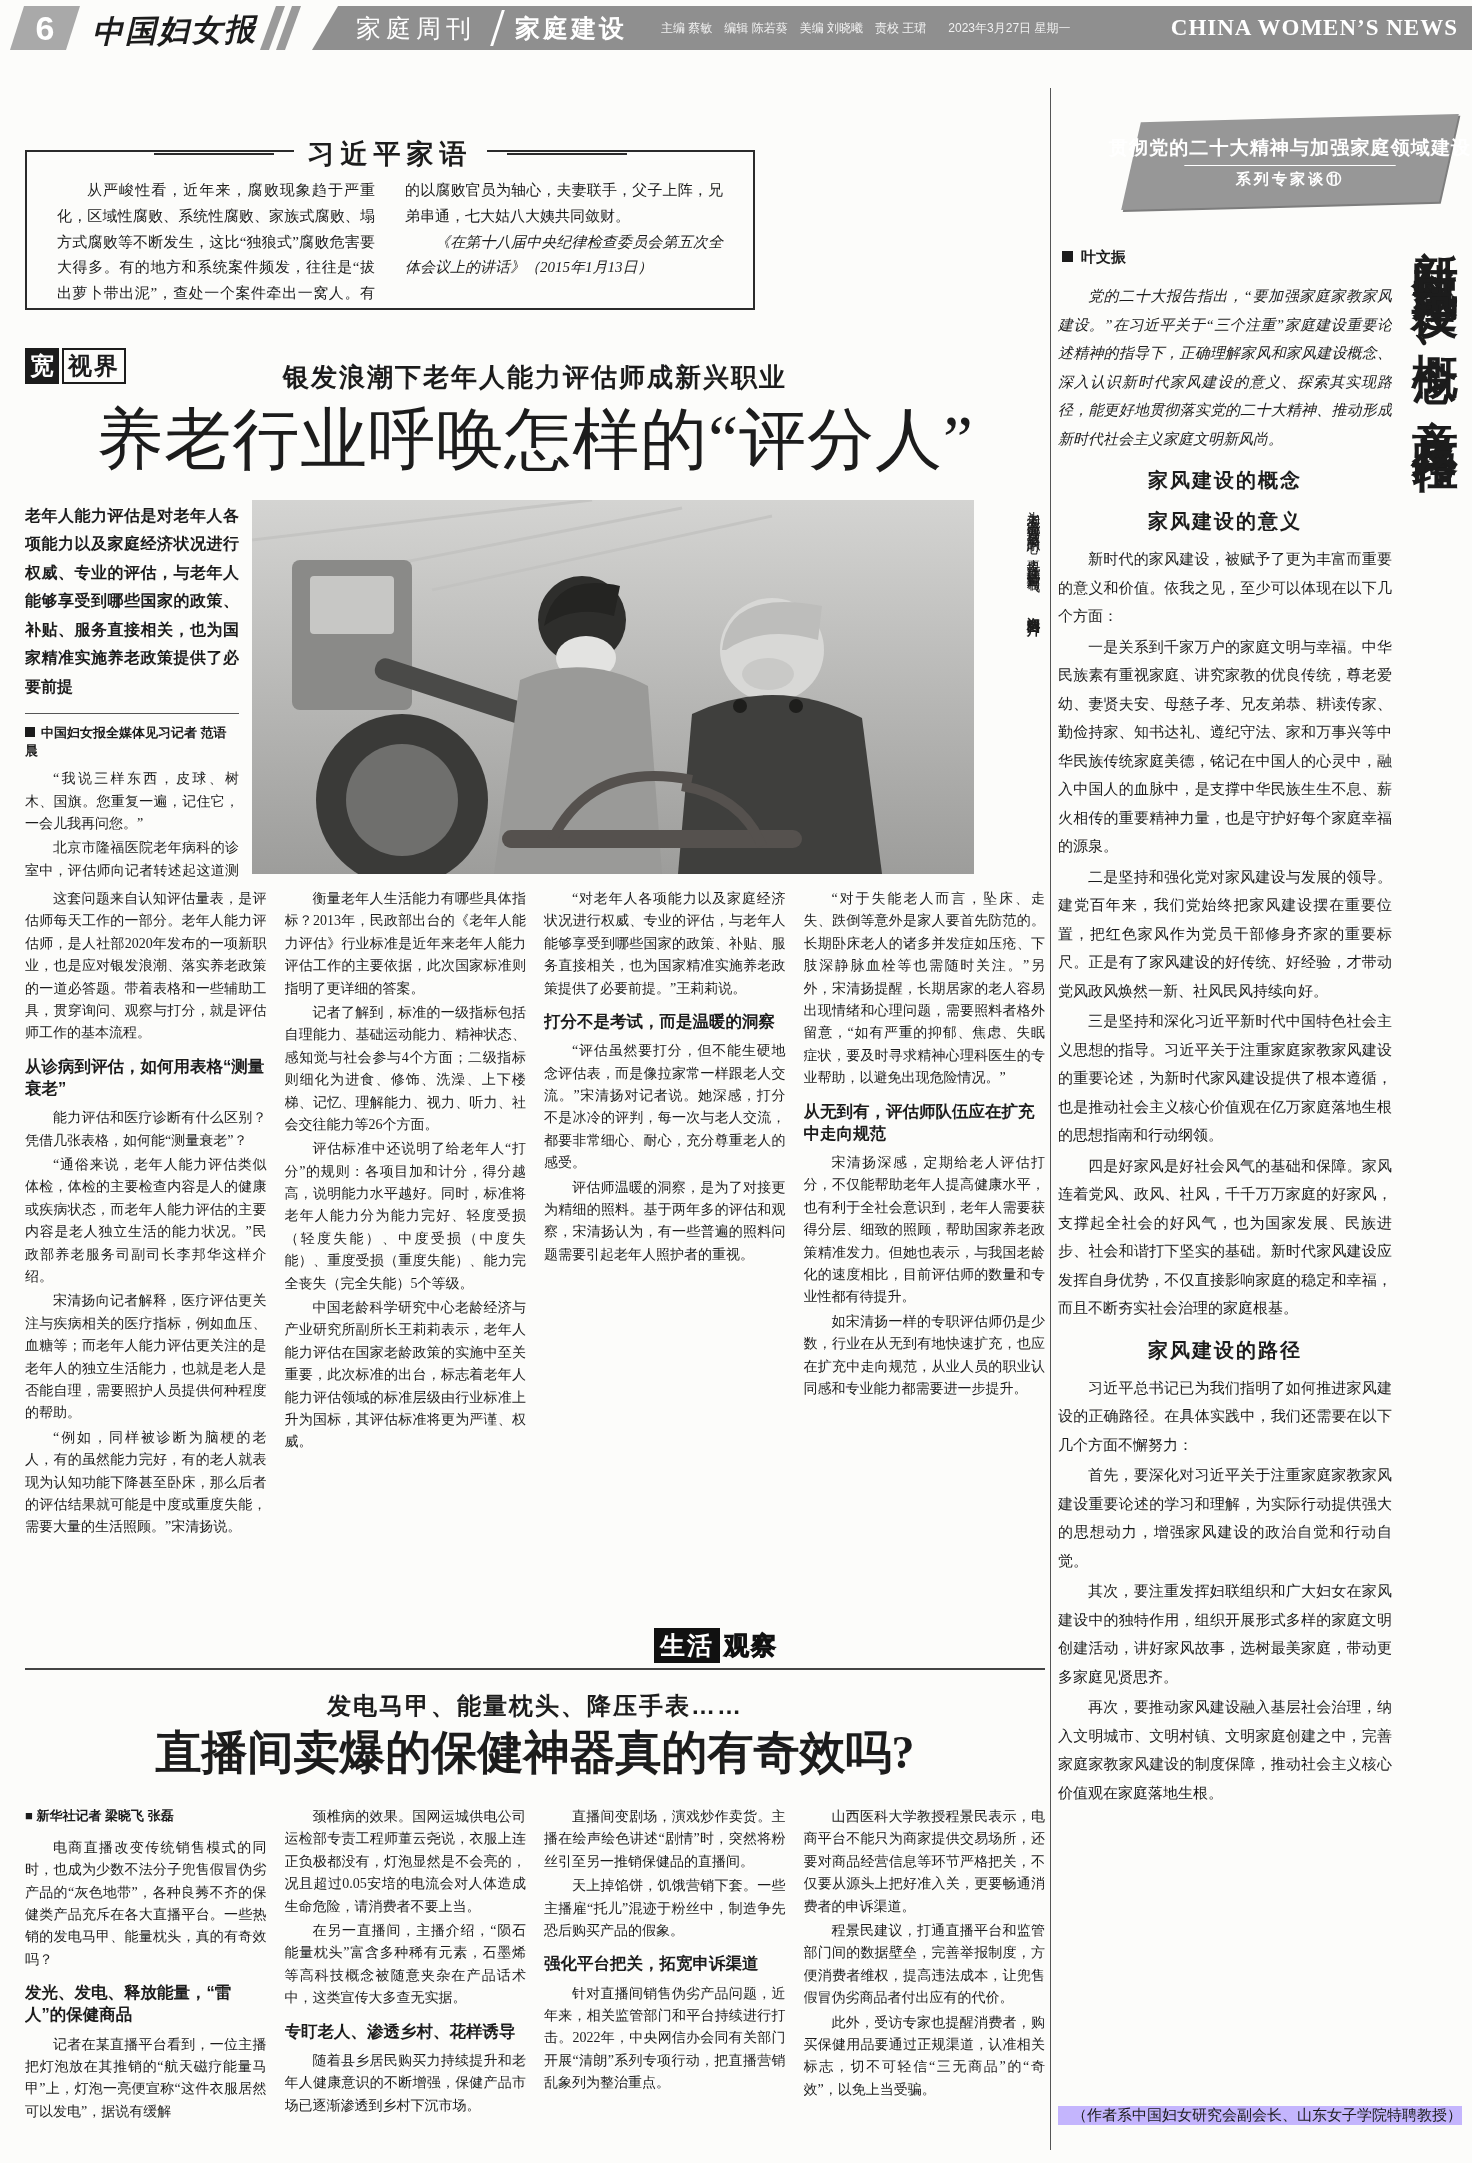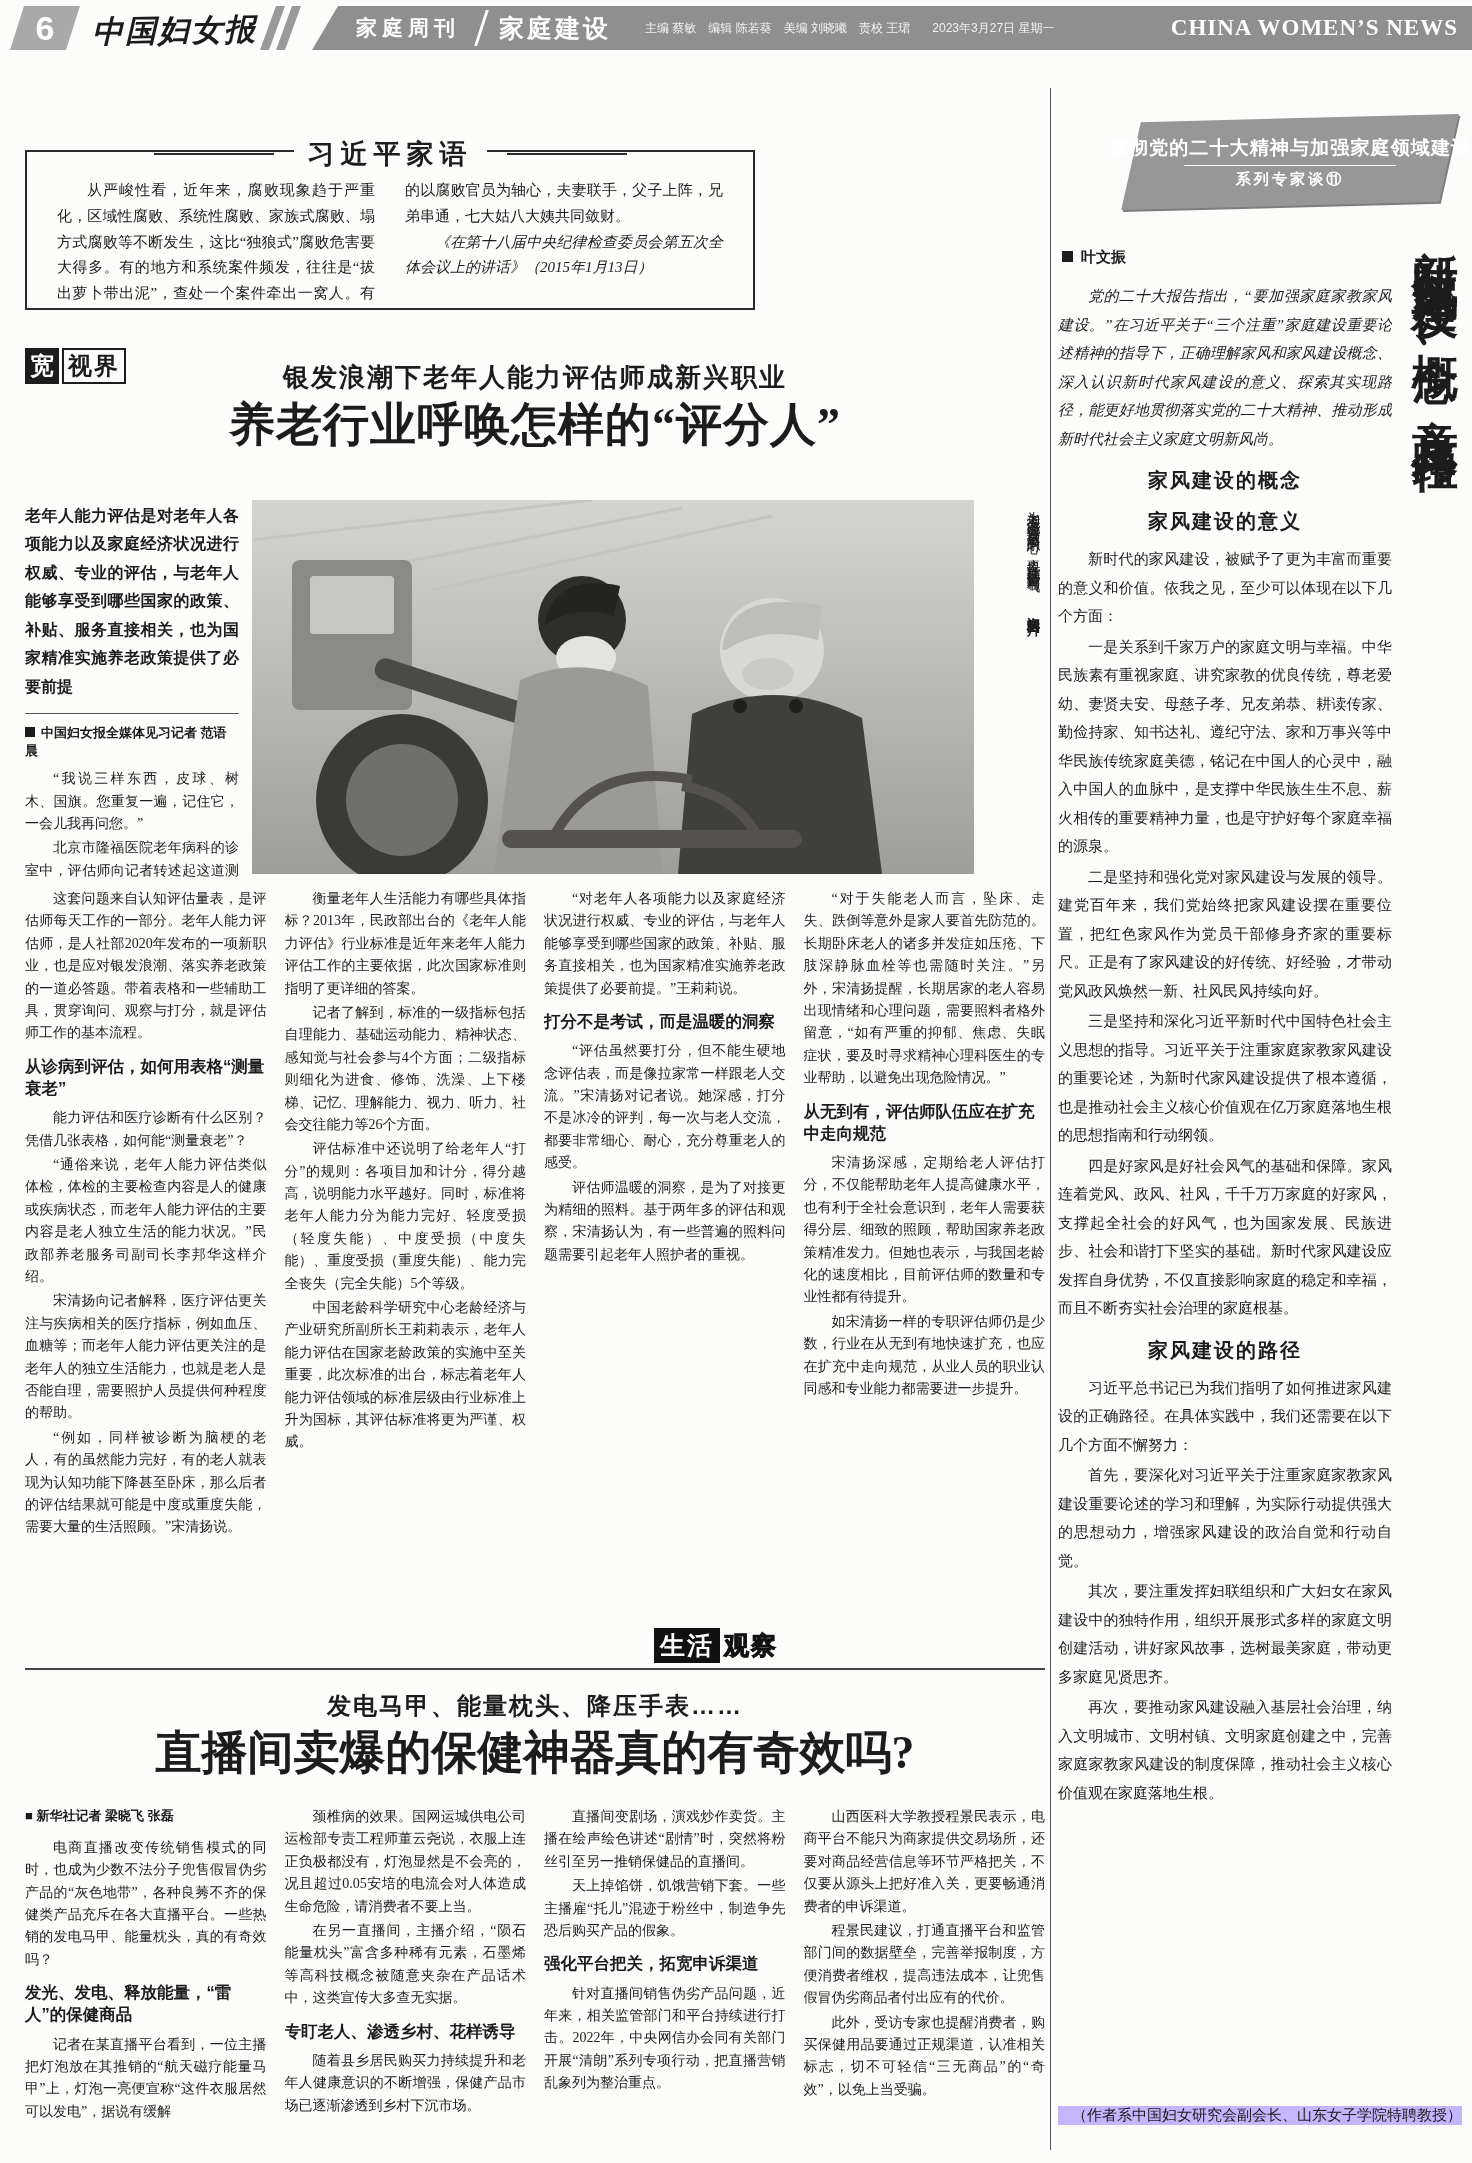--- a/index.html
+++ b/index.html
@@ -11,21 +11,21 @@
   .pn-shape { position:absolute; left:10px; top:6px; width:70px; height:44px; background:#a9a9a9;
               clip-path:polygon(20% 0,100% 0,80% 100%,0 100%); display:flex; align-items:center; justify-content:center; }
   .pn-shape span { color:#fff; font-size:34px; font-weight:bold; font-family:"Liberation Sans",sans-serif; }
   .masthead { position:absolute; left:92px; top:10px; font-size:31px; font-weight:bold; font-style:italic;
               letter-spacing:2px; transform:rotate(-1deg); }
   .slashes { position:absolute; left:268px; top:6px; width:40px; height:44px; }
   .slashes i { position:absolute; top:0; width:9px; height:44px; background:#9a9a9a; transform:skewX(-20deg); }
   .slashes i:nth-child(2){ left:16px; }
   .hdr-bar { position:absolute; left:312px; top:6px; width:1160px; height:44px; background:#8f8f8f;
              clip-path:polygon(26px 0,100% 0,100% 100%,0 100%); display:flex; align-items:center; padding-left:44px; }
-  .hdr-section { color:#fff; font-size:21px; font-weight:700; letter-spacing:5px; font-family:"Liberation Sans",sans-serif; }
+  .hdr-section { color:#fff; font-size:25px; font-weight:400; letter-spacing:5px; font-family:"Liberation Sans",sans-serif; }
   .hdr-slash { width:3px; height:36px; background:#fff; transform:skewX(-18deg); margin:0 16px 0 20px; }
   .hdr-subsection { color:#fff; font-size:25px; font-weight:700; letter-spacing:3px; font-family:"Liberation Sans",sans-serif; }
   .hdr-credits { color:#f2f2f2; font-size:12px; margin-left:34px; font-family:"Liberation Sans",sans-serif; }
   .hdr-date { color:#f2f2f2; font-size:12px; margin-left:22px; font-family:"Liberation Sans",sans-serif; }
   .hdr-eng { margin-left:auto; margin-right:14px; color:#fff; font-size:23px; font-weight:bold;
              font-family:"Liberation Serif",serif; letter-spacing:1px; white-space:nowrap; }
 
   
   .quote-box { position:absolute; left:25px; top:150px; width:730px; height:160px; border:2px solid #2b2b2b; background:#fcfcfa; }
   .qb-titlerow { position:absolute; left:0; right:0; top:-16px; display:flex; align-items:center; justify-content:center; gap:20px; }
@@ -37,21 +37,21 @@
 
   
   .col-logo { position:absolute; left:25px; top:348px; display:flex; align-items:center; gap:3px;
               font-family:"Liberation Sans",sans-serif; }
   .col-logo .b1 { background:#1c1c1c; color:#fff; font-size:24px; font-weight:900; padding:2px 5px; }
   .col-logo .b2 { border:2px solid #1c1c1c; color:#1c1c1c; font-size:24px; font-weight:900; padding:0 4px; letter-spacing:2px; }
 
   
   .kicker-main { position:absolute; left:25px; top:360px; width:1020px; text-align:center; font-size:26px; font-weight:700;
                  font-family:"Liberation Sans",sans-serif; letter-spacing:2px; }
-  .headline-main { position:absolute; left:25px; top:394px; width:1020px; text-align:center; font-size:46px; font-weight:700;
+  .headline-main { position:absolute; left:25px; top:394px; width:1020px; text-align:center; font-size:67px; font-weight:400;
                    letter-spacing:1px; font-family:"Liberation Serif",serif; }
   .intro-col { position:absolute; left:25px; top:502px; width:214px; height:378px; overflow:hidden; }
   .intro-text { font-size:16px; font-weight:bold; line-height:1.78; text-align:justify; }
   .intro-text::first-line {}
   .intro-rule { width:100%; height:1px; background:#555; margin:12px 0 10px 0; }
   .byline-row { font-family:"Liberation Sans",sans-serif; font-size:13px; font-weight:700; margin-bottom:8px; }
   .byline-row .sq { display:inline-block; width:10px; height:10px; background:#1c1c1c; margin-right:6px; }
 
   .photo-wrap { position:absolute; left:252px; top:500px; width:722px; height:374px; background:#b9b9b9; }
   .photo-wrap svg { display:block; }

